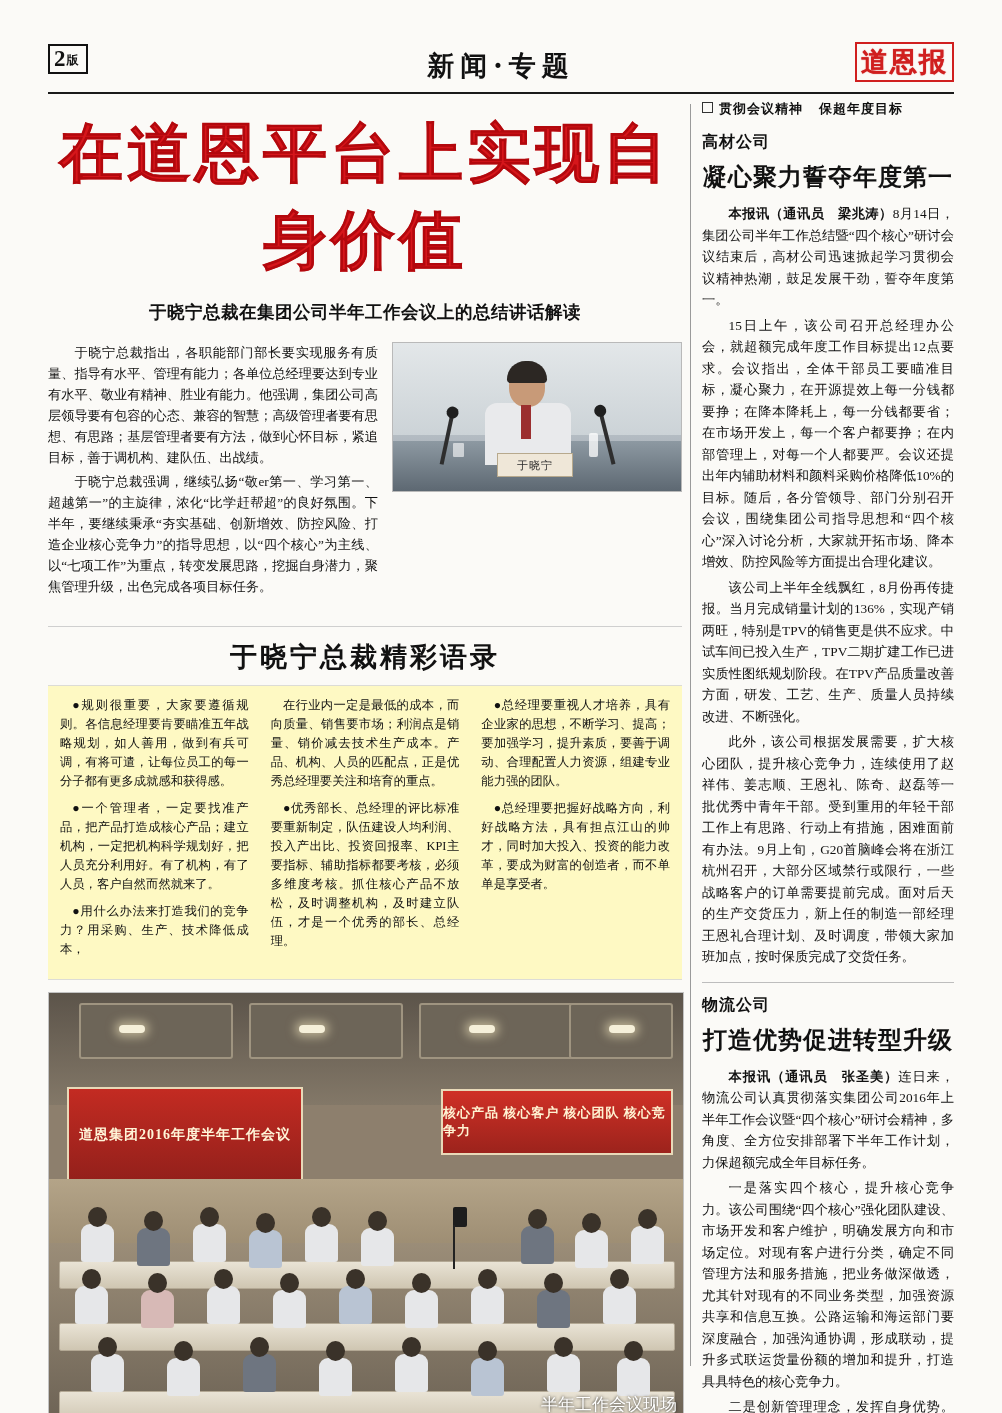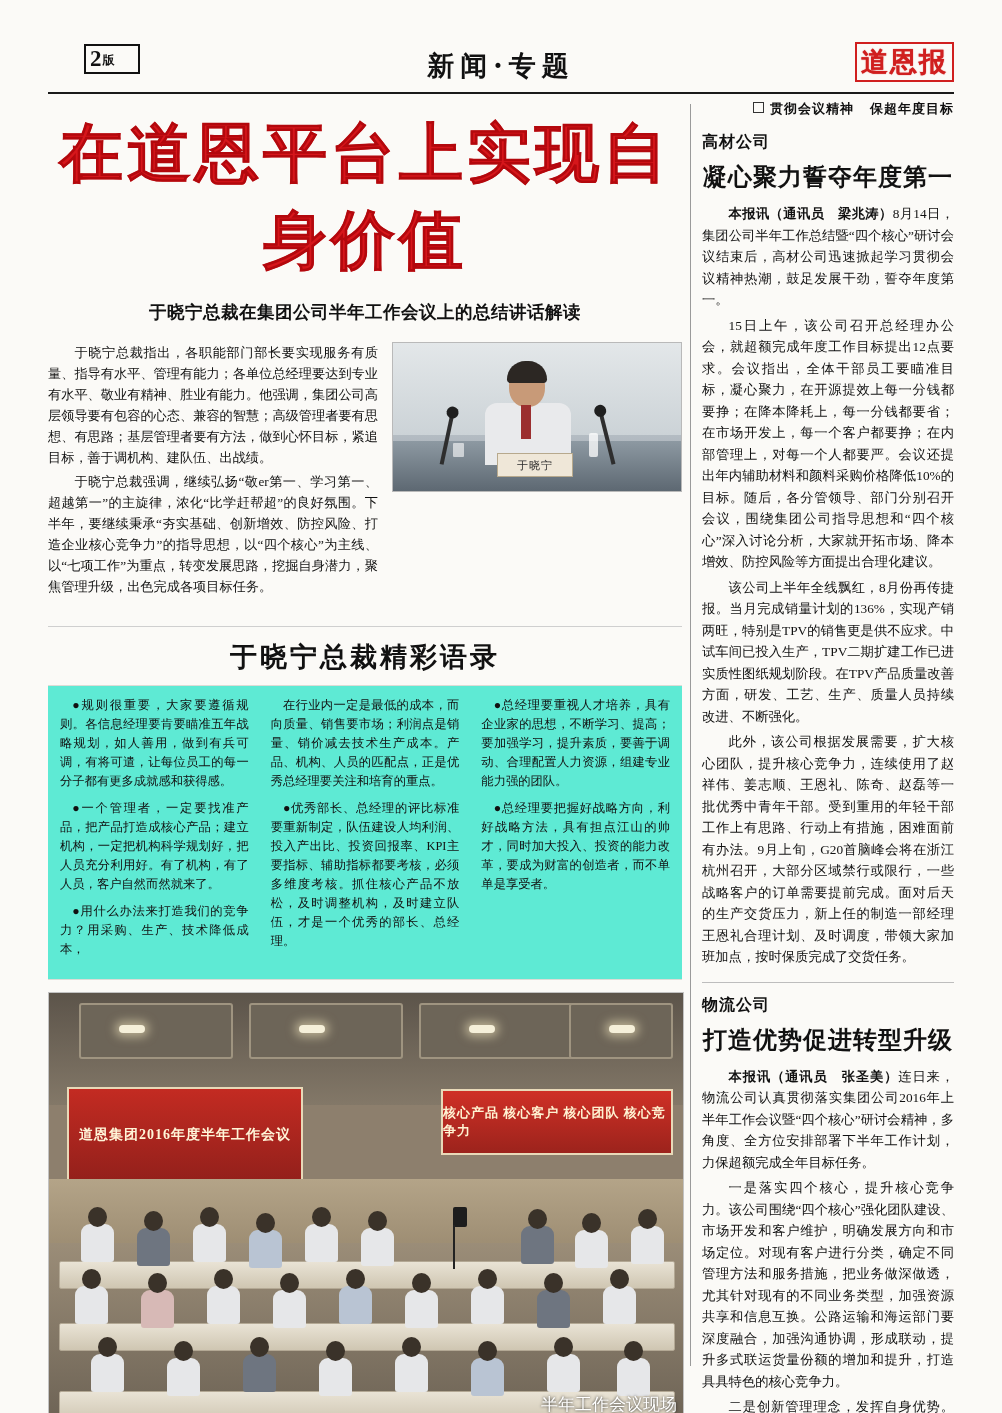--- a/index.html
+++ b/index.html
@@ -16,26 +16,25 @@
     background:#fbfaf7;
   }
   
   .masthead{
     position:absolute;left:48px;top:46px;width:906px;height:46px;
     border-bottom:2px solid #1a1a1a;
   }
   .page-num{
     position:absolute;left:0;top:-2px;
     border:2px solid #111;
-    padding:1px 22px 2px 4px;
+    padding:1px 6px 2px 4px;
     font-size:20px;font-weight:bold;
     font-family:"Liberation Serif", serif;
     letter-spacing:1px;
     line-height:1;
-    margin-left:36px;
   }
   .page-num .num{font-size:23px;}
   .page-num .unit{font-size:12px;vertical-align:2px;}
   .section-title{
     position:absolute;left:0;right:0;top:2px;
     text-align:center;
     font-size:27px;font-weight:bold;
     letter-spacing:6px;
     font-family:"DejaVu Serif", serif;
   }
@@ -128,21 +127,21 @@
     padding-top:8px;
   }
   .quote-title{
     text-align:center;
     font-size:27px;font-weight:bold;letter-spacing:3px;
     font-family:"DejaVu Serif", serif;
     margin:4px 0 10px 0;
   }
   .quote-cols{
     display:flex;gap:22px;
-    background:#5eead4;
+    background:#fef9c3;
     padding:10px 12px 12px 12px;
     border-top:1px solid #dcdcd6;
     border-bottom:1px solid #dcdcd6;
   }
   .quote-col{
     width:33.3%;
     font-size:12.3px;line-height:19px;
     text-align:justify;
     text-justify:inter-ideograph;
   }
@@ -182,21 +181,21 @@
     font-size:40px;font-weight:bold;letter-spacing:4px;
     font-family:"DejaVu Serif", serif;
     color:#111;
   }
   .second-sub{
     margin:12px 0 0 0;text-align:center;font-size:16.5px;font-weight:bold;letter-spacing:.5px;
   }
 
   
   .rc-flag{
-    font-size:13px;font-weight:bold;letter-spacing:1px;margin-bottom:14px;text-align:right;
+    font-size:13px;font-weight:bold;letter-spacing:1px;margin-bottom:14px;
   }
   .rc-flag .sq{display:inline-block;width:9px;height:9px;border:1.5px solid #333;margin-right:6px;}
   .rc-flag .gap{display:inline-block;width:16px;}
   .rc-org{
     text-align:left;font-size:16px;font-weight:bold;letter-spacing:1px;margin:2px 0 8px 0;
   }
   .rc-title{
     text-align:center;font-size:24px;font-weight:bold;letter-spacing:1px;
     font-family:"DejaVu Serif", serif;margin:0 0 10px 0;
   }

